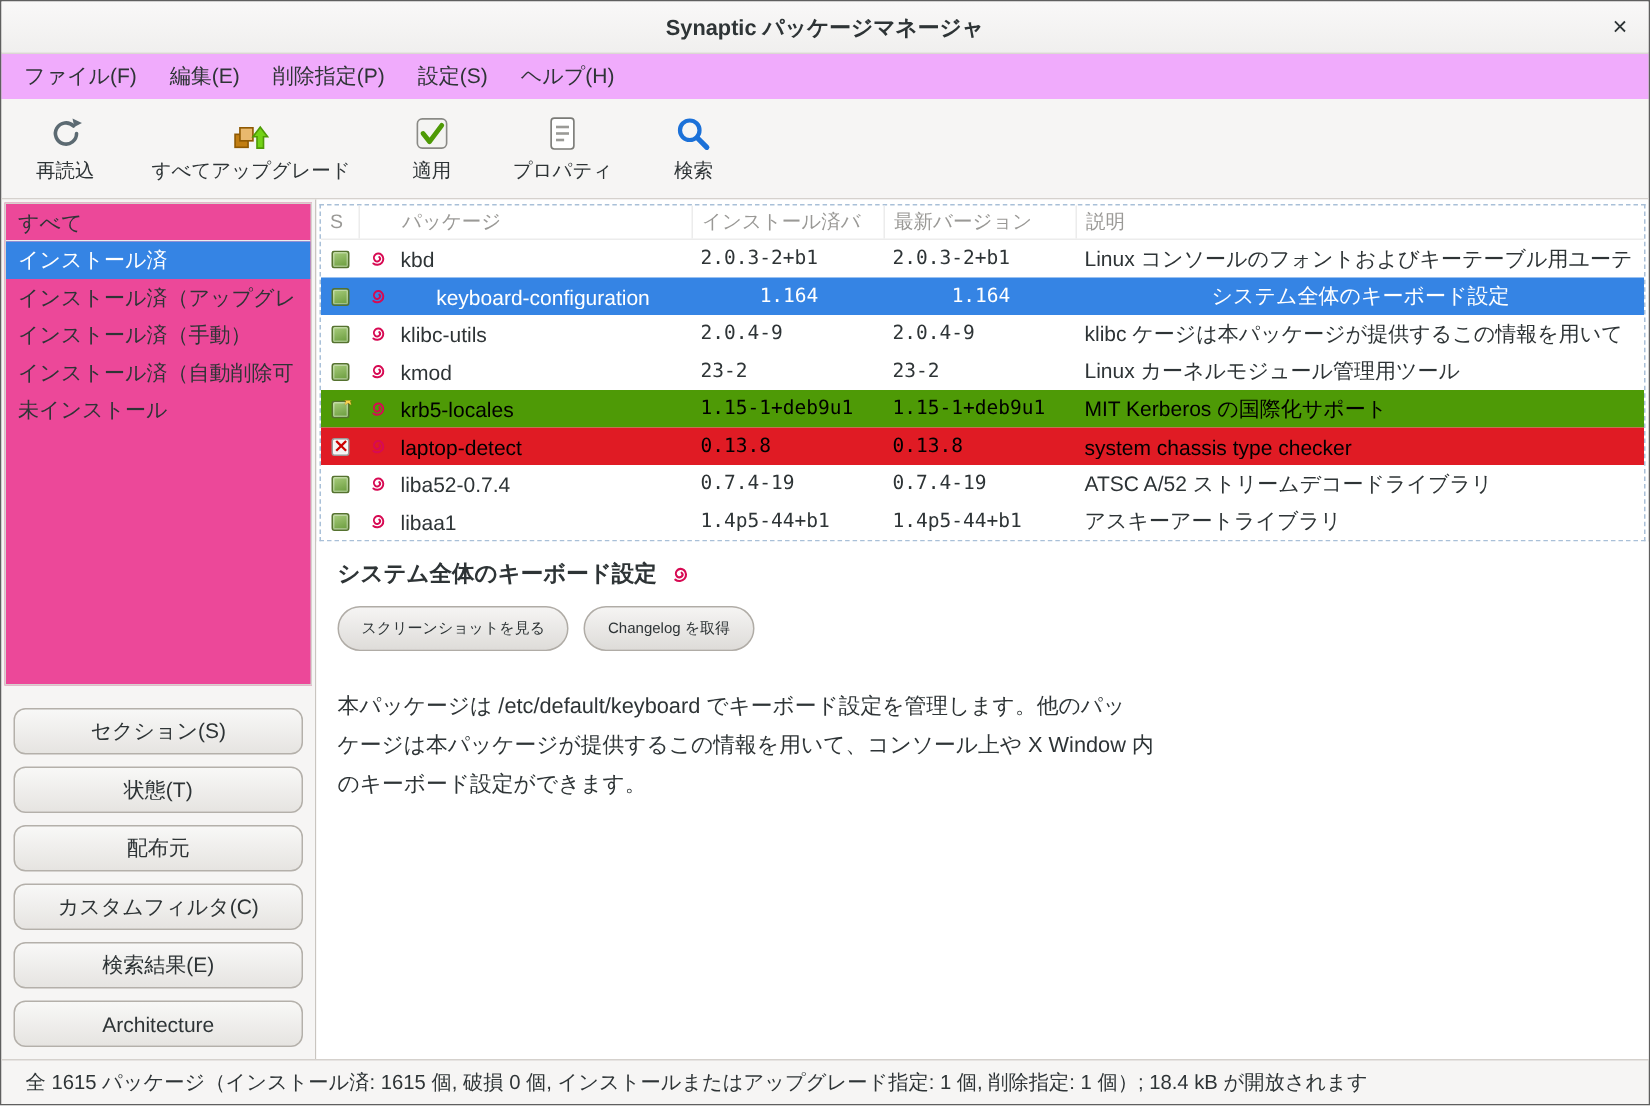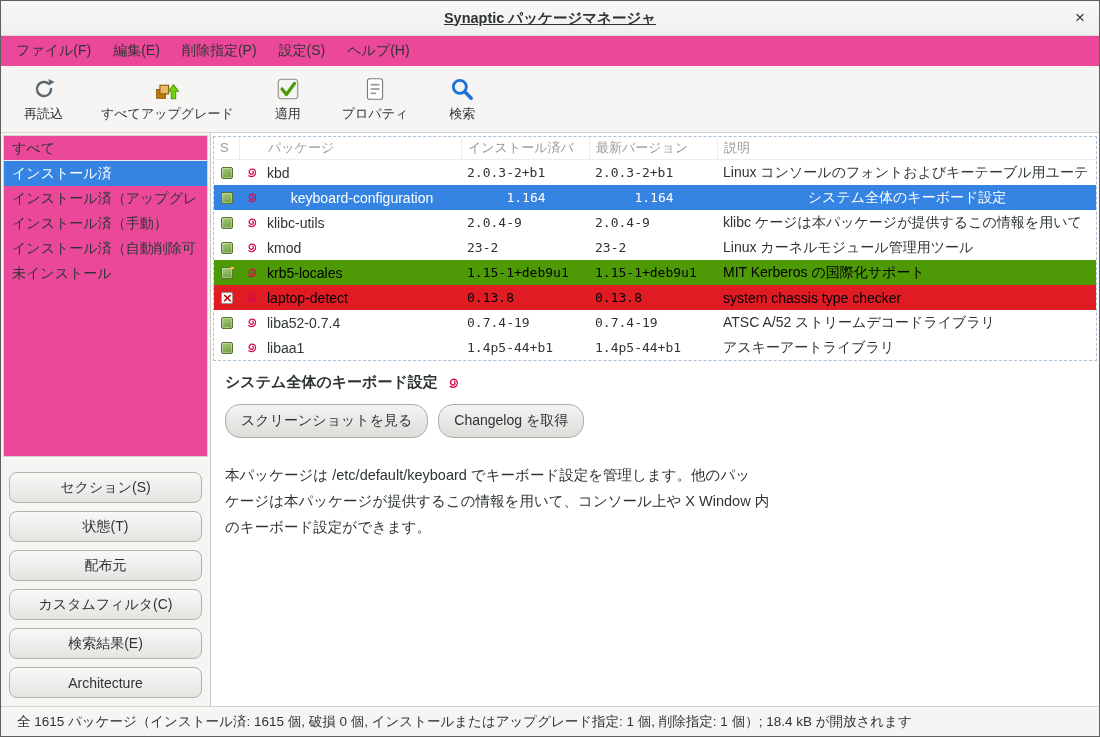--- a/index.html
+++ b/index.html
@@ -6,26 +6,26 @@
   html,body { width:1100px; height:737px; }
   body {
     font-family: "Liberation Sans", "DejaVu Sans", sans-serif;
     color:#2e3436;
     background:#f6f5f4;
   }
   .window { width:1100px; height:737px; display:flex; flex-direction:column; border:1px solid #5f5f5f; background:#f6f5f4; }
 
   
   .titlebar { flex:0 0 35px; position:relative; display:flex; align-items:center; justify-content:center;
-    background:linear-gradient(#f9f8f8,#f0efee); border-bottom:1px solid #dbd7d3;text-decoration:underline; }
+    background:linear-gradient(#f9f8f8,#f0efee); border-bottom:1px solid #dbd7d3; }
   .title { font-weight:bold; font-size:14.5px; }
   .close-btn { position:absolute; right:14px; top:0; height:100%; display:flex; align-items:center; font-size:17px; cursor:pointer; color:#2e3436; }
 
   
-  .menubar { flex:0 0 30px; display:flex; align-items:stretch; padding-left:4px; background:#ec4899; }
+  .menubar { flex:0 0 30px; display:flex; align-items:stretch; padding-left:4px; background:#f0abfc; }
   .menu-item { padding:0 11px; display:flex; align-items:center; font-size:14px; cursor:default; }
 
   
   .toolbar { flex:0 0 67px; display:flex; align-items:center; padding:3px 8px; gap:8px; border-bottom:1px solid #d5d1cd; background:#f6f5f4; }
   .tool-btn { display:flex; flex-direction:column; align-items:center; justify-content:center; gap:3px; padding:5px 15px; min-width:62px; border-radius:4px; }
   .tool-icon { height:27px; display:flex; align-items:center; }
   .tool-label { font-size:13px; white-space:nowrap; }
 
   
   .main { flex:1; display:flex; min-height:0; }
@@ -59,21 +59,21 @@
   .sq { width:12px; height:12px; border:1px solid #55722f; border-radius:2px; display:inline-block;
     background:linear-gradient(160deg,#a9cd7d,#699b3c); box-shadow:inset 0 0 0 1px rgba(255,255,255,.35); position:relative; }
   .sq-removal { background:#f4f4f4; border-color:#9a9a9a; color:#c00; font:bold 13px/10px "DejaVu Sans",sans-serif; text-align:center; }
   .sq-marked .star { position:absolute; right:-4px; top:-6px; color:#fcd34d; font-size:9px; text-shadow:0 0 1px #a16207; }
 
   
   .details { flex:1; padding:12px 14px; overflow:hidden; background:#fff; }
   .detail-title-row { display:flex; align-items:center; gap:8px; }
   .detail-title { font-weight:bold; font-size:15px; }
   .detail-buttons { margin-top:12px; display:flex; gap:10px; }
-  .detail-btn { padding:7px 15px; font-size:14px; background:linear-gradient(#f5f4f3,#dedcd9);
+  .detail-btn { padding:7px 15px; font-size:10px; background:linear-gradient(#f5f4f3,#dedcd9);
     border:1px solid #b0aca6; border-radius:15px; cursor:default; }
   .detail-desc { margin-top:24px; font-size:14.5px; line-height:1.8; white-space:pre-line; max-width:660px; }
 
   
   .statusbar { flex:0 0 30px; border-top:1px solid #d5d1cd; display:flex; align-items:center; padding:0 16px; font-size:13.5px; background:#f6f5f4; }
 </style>
 </head>
 <body>
 
 <div class="window">

